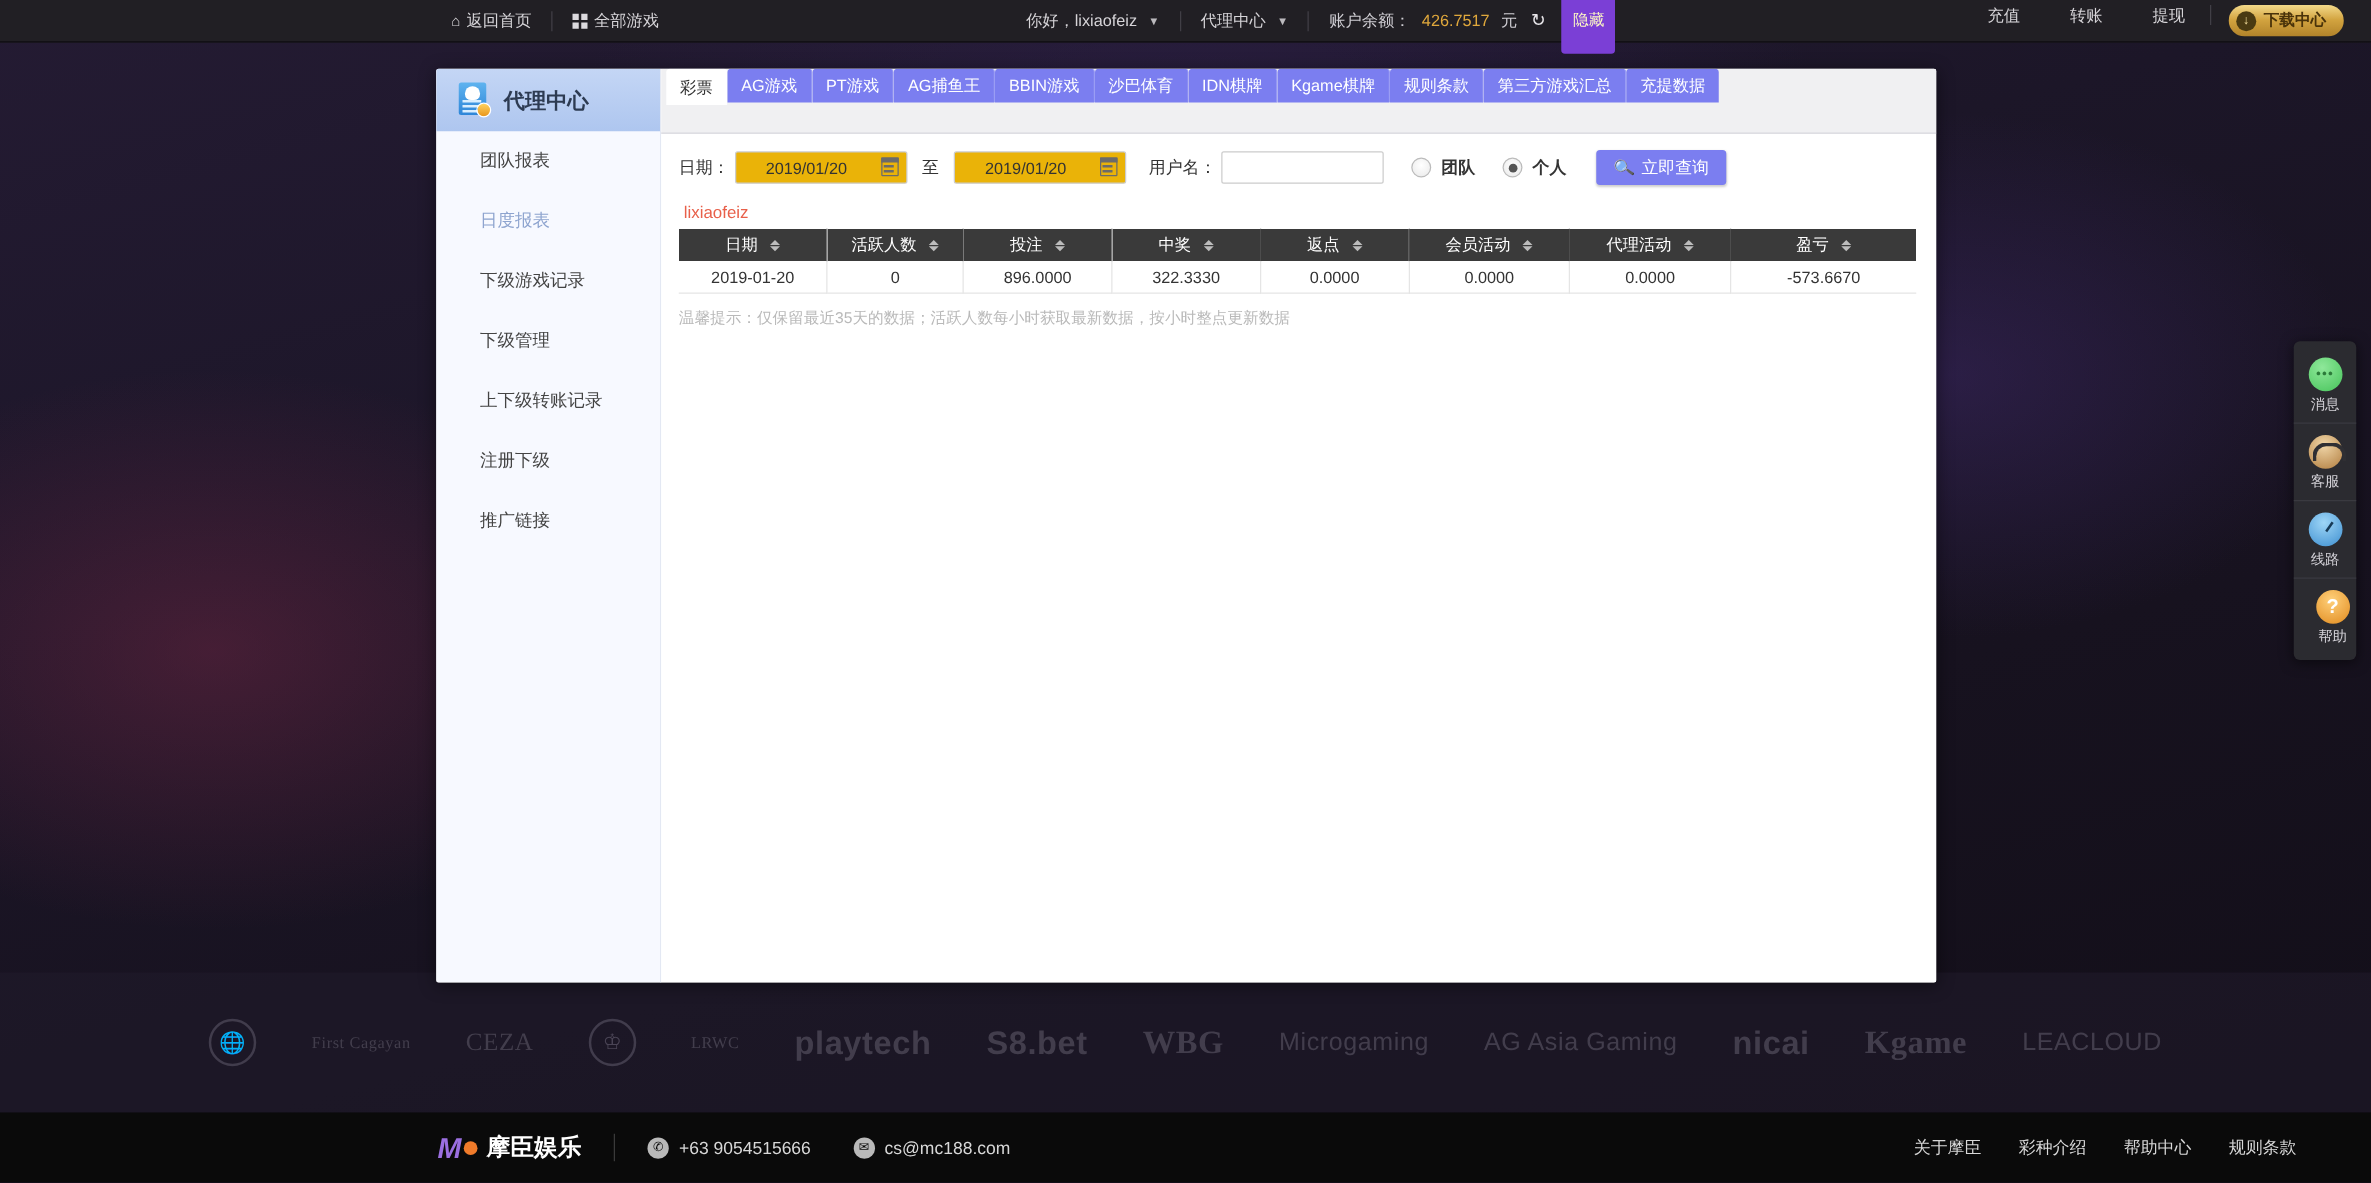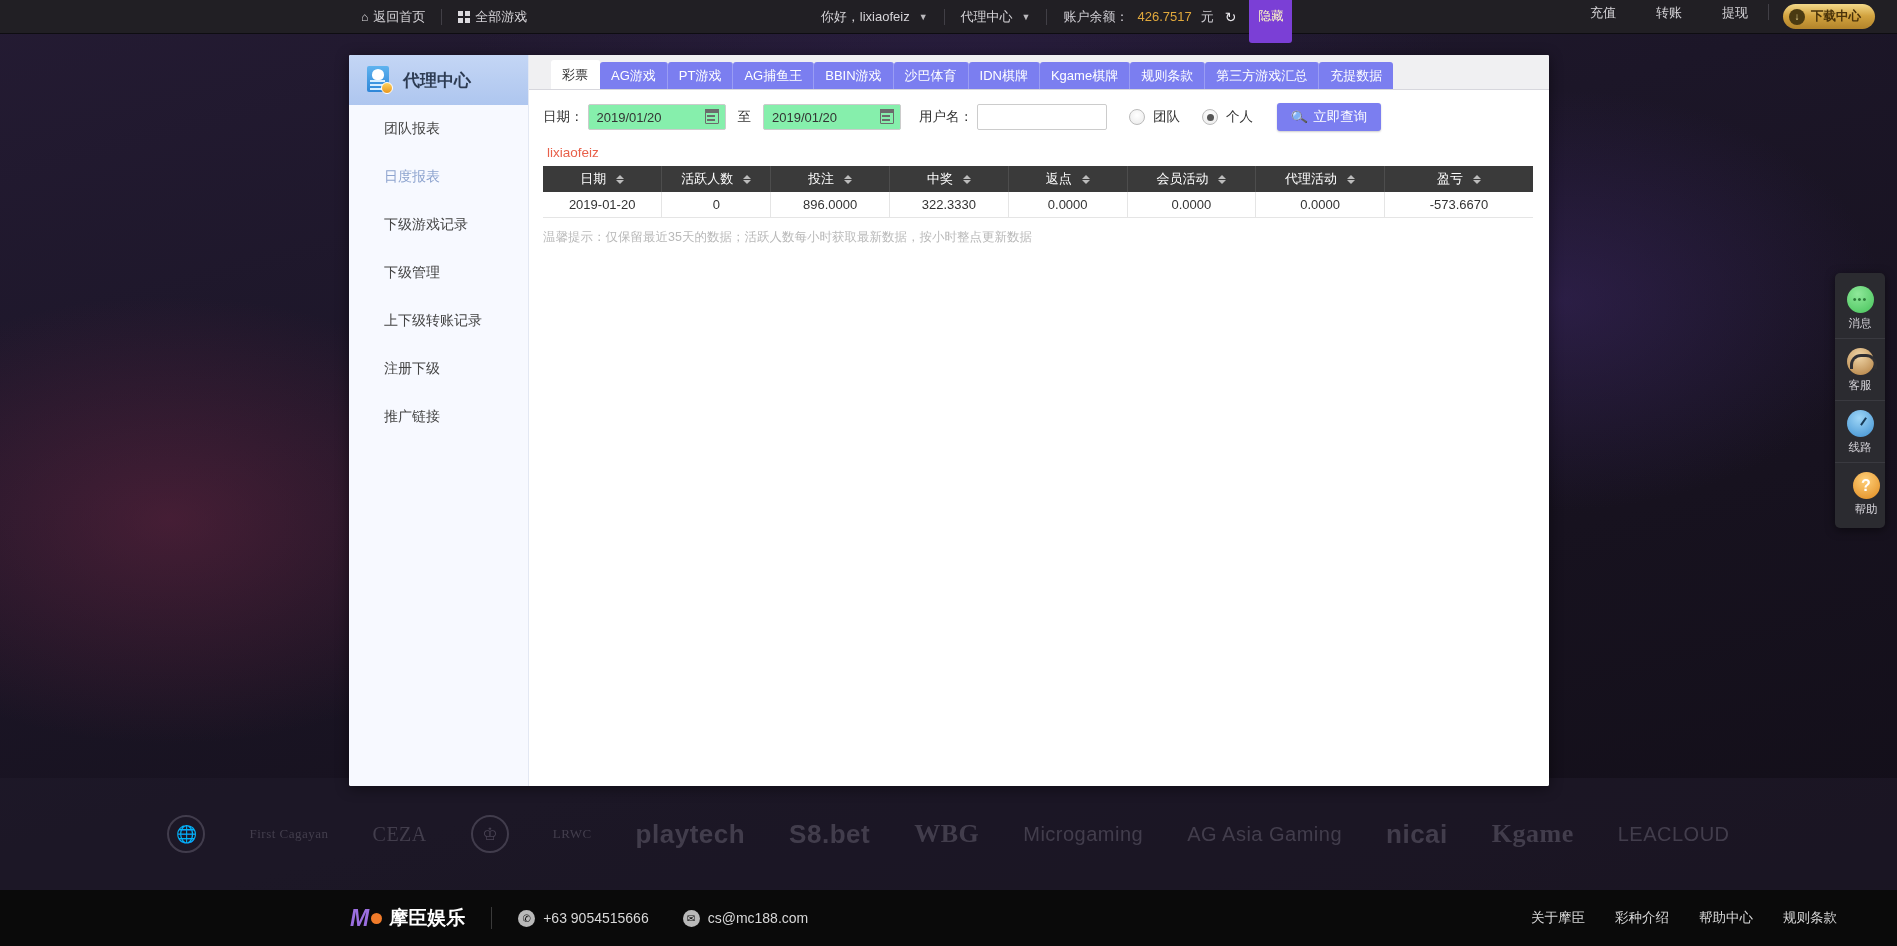--- a/index.html
+++ b/index.html
@@ -79,60 +79,60 @@
   .si-badge { position:absolute; right:0; bottom:0; width:12px; height:12px; border-radius:50%; background:linear-gradient(180deg,#ffd25e,#e8961d); border:1px solid #fff;}
   .side-item {
     height: 48px; display: flex; align-items: center; padding-left: 35px;
     font-size: 14px; color: #444; cursor: pointer;
   }
   .side-item.active { color: #8ea4cf; }
 
   
   #content { flex: 1; background: #fff; position: relative; }
   #tabbar {
-    height: 35px; background: #f0f0f2; display: flex; align-items: flex-end;
-    border-bottom: 1px solid #d7d7dd; padding-left: 22px;
+    height: 52px; background: #f0f0f2; display: flex; 
+    border-bottom: 1px solid #d7d7dd; padding-left: 4px;
   }
   .tab {
     height: 27px; line-height: 27px; padding: 0 11px; font-size: 13px;
     background: #7b7ef0; color: #fff; cursor: pointer;
     border-right: 1px solid #9a9df4; white-space: nowrap;
     border-radius: 3px 3px 0 0;
   }
   .tab:first-child { border-radius: 3px 3px 0 0; }
   .tab.active { background: #fff; color: #333; border-right-color: #fff; height: 29px; line-height: 29px; }
   .tab.last { border-right: none; border-radius: 3px 3px 0 0; }
 
   
   #filters {
     display: flex; align-items: center; gap: 0; padding: 13px 0 0 14px;
     font-size: 13.5px; color: #333;
   }
   .f-label { margin-right: 4px; white-space: nowrap; }
   .date-box {
     position: relative; width: 138px; height: 26px; border: 1px solid #ccc;
-    background: #86efac; display: flex; align-items: center; padding-left: 8px;
+    background: #eab308; display: flex; align-items: center; padding-left: 24px;
     font-size: 13px; color: #333; border-radius: 2px;
   }
   .cal-ic {
     position: absolute; right: 6px; top: 4px; width: 14px; height: 15px;
     border: 1.6px solid #6b6b6b; border-radius: 1px;
   }
   .cal-ic::before { content:""; position:absolute; left:-1px; top:-1px; width:14px; height:3.5px; background:#6b6b6b; }
   .cal-ic::after {
     content:""; position:absolute; left:1px; top:5px; width:8px; height:2px;
     background:#6b6b6b; box-shadow: 0 4px 0 #6b6b6b;
   }
   .zhi { margin: 0 12px; color: #333; }
   .user-input {
     width: 130px; height: 26px; border: 1px solid #ccc; background: #fff;
     border-radius: 2px; font-size: 13px; padding: 0 6px; outline: none;
     font-family: "Liberation Sans", sans-serif;
   }
-  .radio-wrap { display: flex; align-items: center; margin-left: 22px; cursor: pointer; }
+  .radio-wrap { display: flex; align-items: center; margin-left: 22px; cursor: pointer; font-weight: bold; }
   .radio {
     width: 16px; height: 16px; border-radius: 50%; border: 1px solid #bbb;
     background: radial-gradient(circle at 50% 38%, #fff, #e9e9e9);
     display: flex; align-items: center; justify-content: center;
   }
   .radio.checked::after { content:""; width: 7px; height: 7px; border-radius: 50%; background: #555; }
   .radio-lbl { margin-left: 8px; font-size: 13.5px; }
   .query-btn {
     margin-left: 24px; height: 28px; background: #7b7ef0; color: #fff;
     border: none; border-radius: 3px; font-size: 13.5px; padding: 0 14px;

